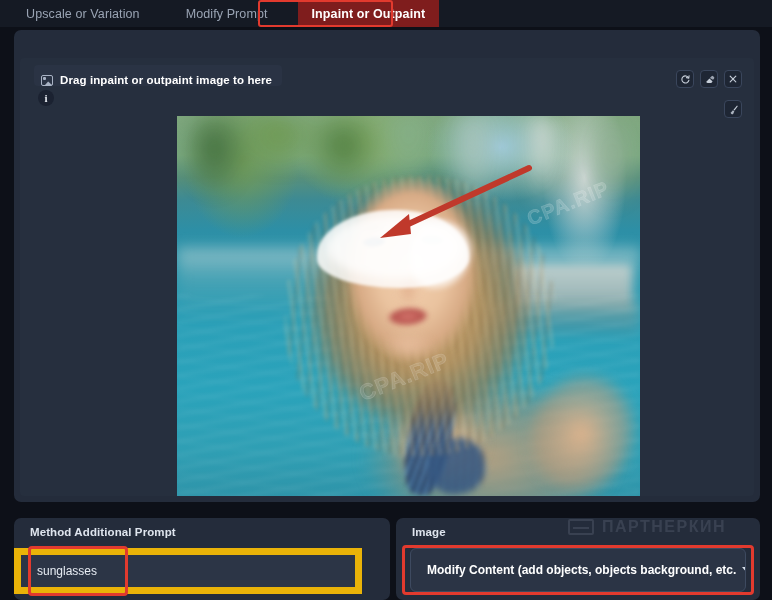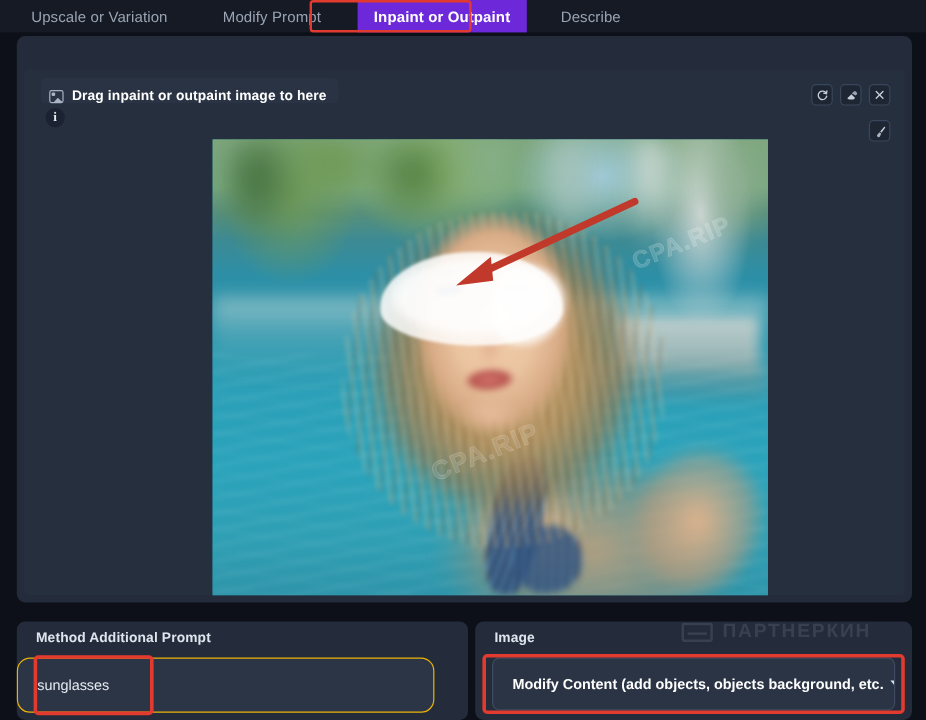--- a/index.html
+++ b/index.html
@@ -29,21 +29,21 @@
     color: #9aa4b4;
     padding: 0 14px;
     white-space: nowrap;
     letter-spacing: .1px;
   }
   .tab.t1 { margin-left: 12px; }
   .tab.t2 { margin-left: 18px; }
   .tab.active {
     color: #ffffff;
     font-weight: bold;
-    background: #6d28d9;
+    background: #7f1d1d;
     margin-left: 16px;
   }
   .tab.t4 { margin-left: 14px; }
   .tab-hl {
     position: absolute;
     left: 258px; top: 0px;
     width: 135px; height: 27px;
     border: 2px solid #e23a2e;
     border-radius: 3px;
     pointer-events: none;
@@ -400,22 +400,22 @@
     font-size: 11.5px;
     color: #dfe5ee;
     font-weight: bold;
     letter-spacing: .1px;
   }
   .textinput {
     position: absolute;
     left: 14px; top: 548px;
     width: 348px; height: 46px;
     background: #2c3546;
-    border: 1px solid #eab308;
-    border-radius: 11px;
+    border: 7px solid #eab308;
+    border-radius: 0;
     display: flex; align-items: center;
     padding-left: 16px;
     font-size: 12px;
     color: #e7ecf3;
   }
   .select {
     position: absolute;
     left: 410px; top: 548px;
     width: 336px; height: 44px;
     background: #2b3445;
@@ -477,23 +477,20 @@
 
   <div class="tabbar">
     <div class="tab t1">
       <span>Upscale or Variation</span>
     </div>
     <div class="tab t2">
       <span>Modify Prompt</span>
     </div>
     <div class="tab active">
       <span>Inpaint or Outpaint</span>
-    </div>
-    <div class="tab t4">
-      <span>Describe</span>
     </div>
   </div>
   <div class="tab-hl"></div>
 
   <div class="imgpanel">
     <div class="imgpanel-inner">
 
       <div class="photo">
         <div class="photo-bg"></div>
         <div class="photo-trees"></div>

